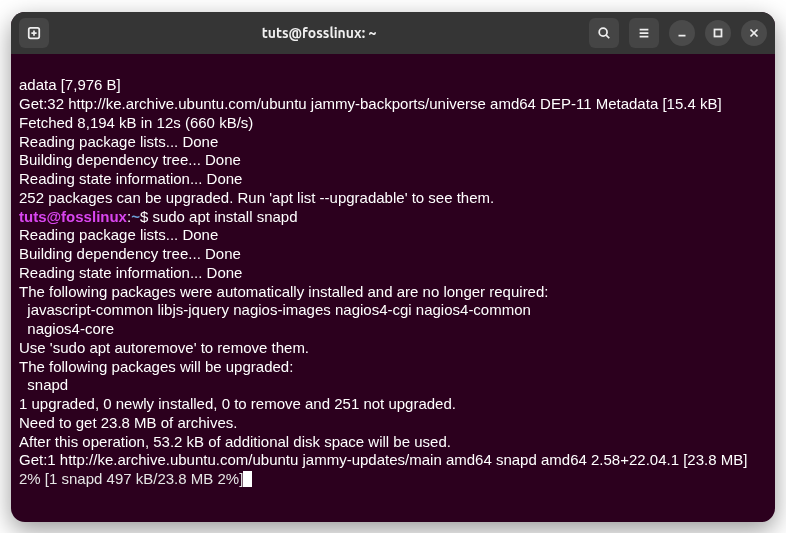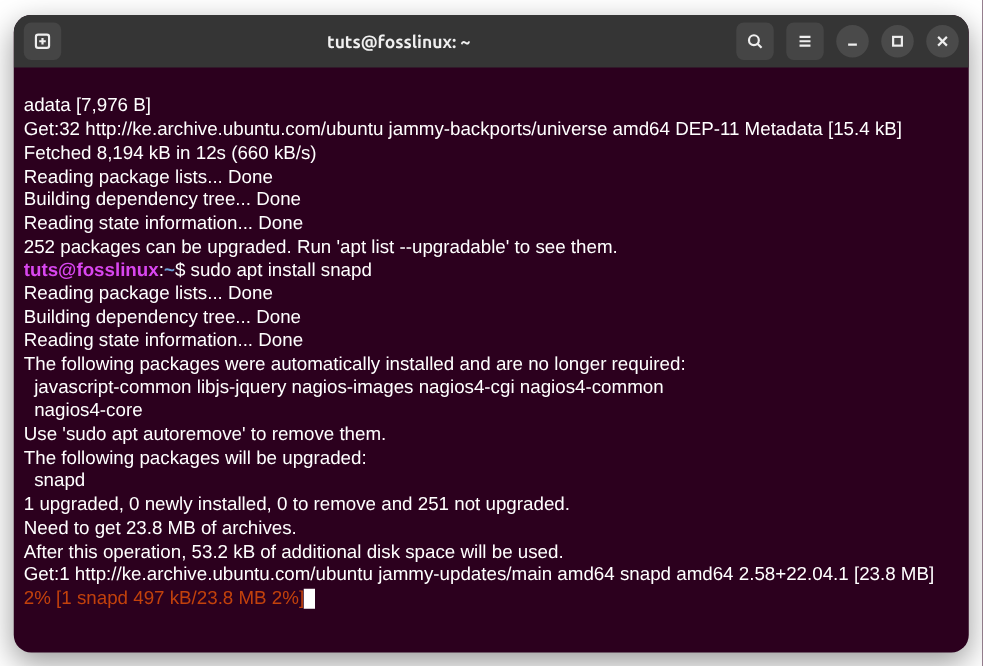--- a/index.html
+++ b/index.html
@@ -63,21 +63,21 @@
       color: #ffffff;
       font-size: 15px;
       line-height: 1.25;
       white-space: pre-wrap;
       overflow: hidden;
       font-family: Liberation Sans, sans-serif;
     }
     .prompt-user { color: #d946ef; font-weight: bold; }
     .prompt-path { color: #6ca0d8; font-weight: bold; }
     .prompt-sep { color: #ffffff; }
-    .progress { color: #c2410c; }
+    .progress { color: #e5e5e5; }
     .cursor {
       display: inline-block;
       width: 9px; height: 16px;
       background: #ffffff;
       vertical-align: text-bottom;
     }
     .line { display: block; }
   </style>
 </head>
 <body>

